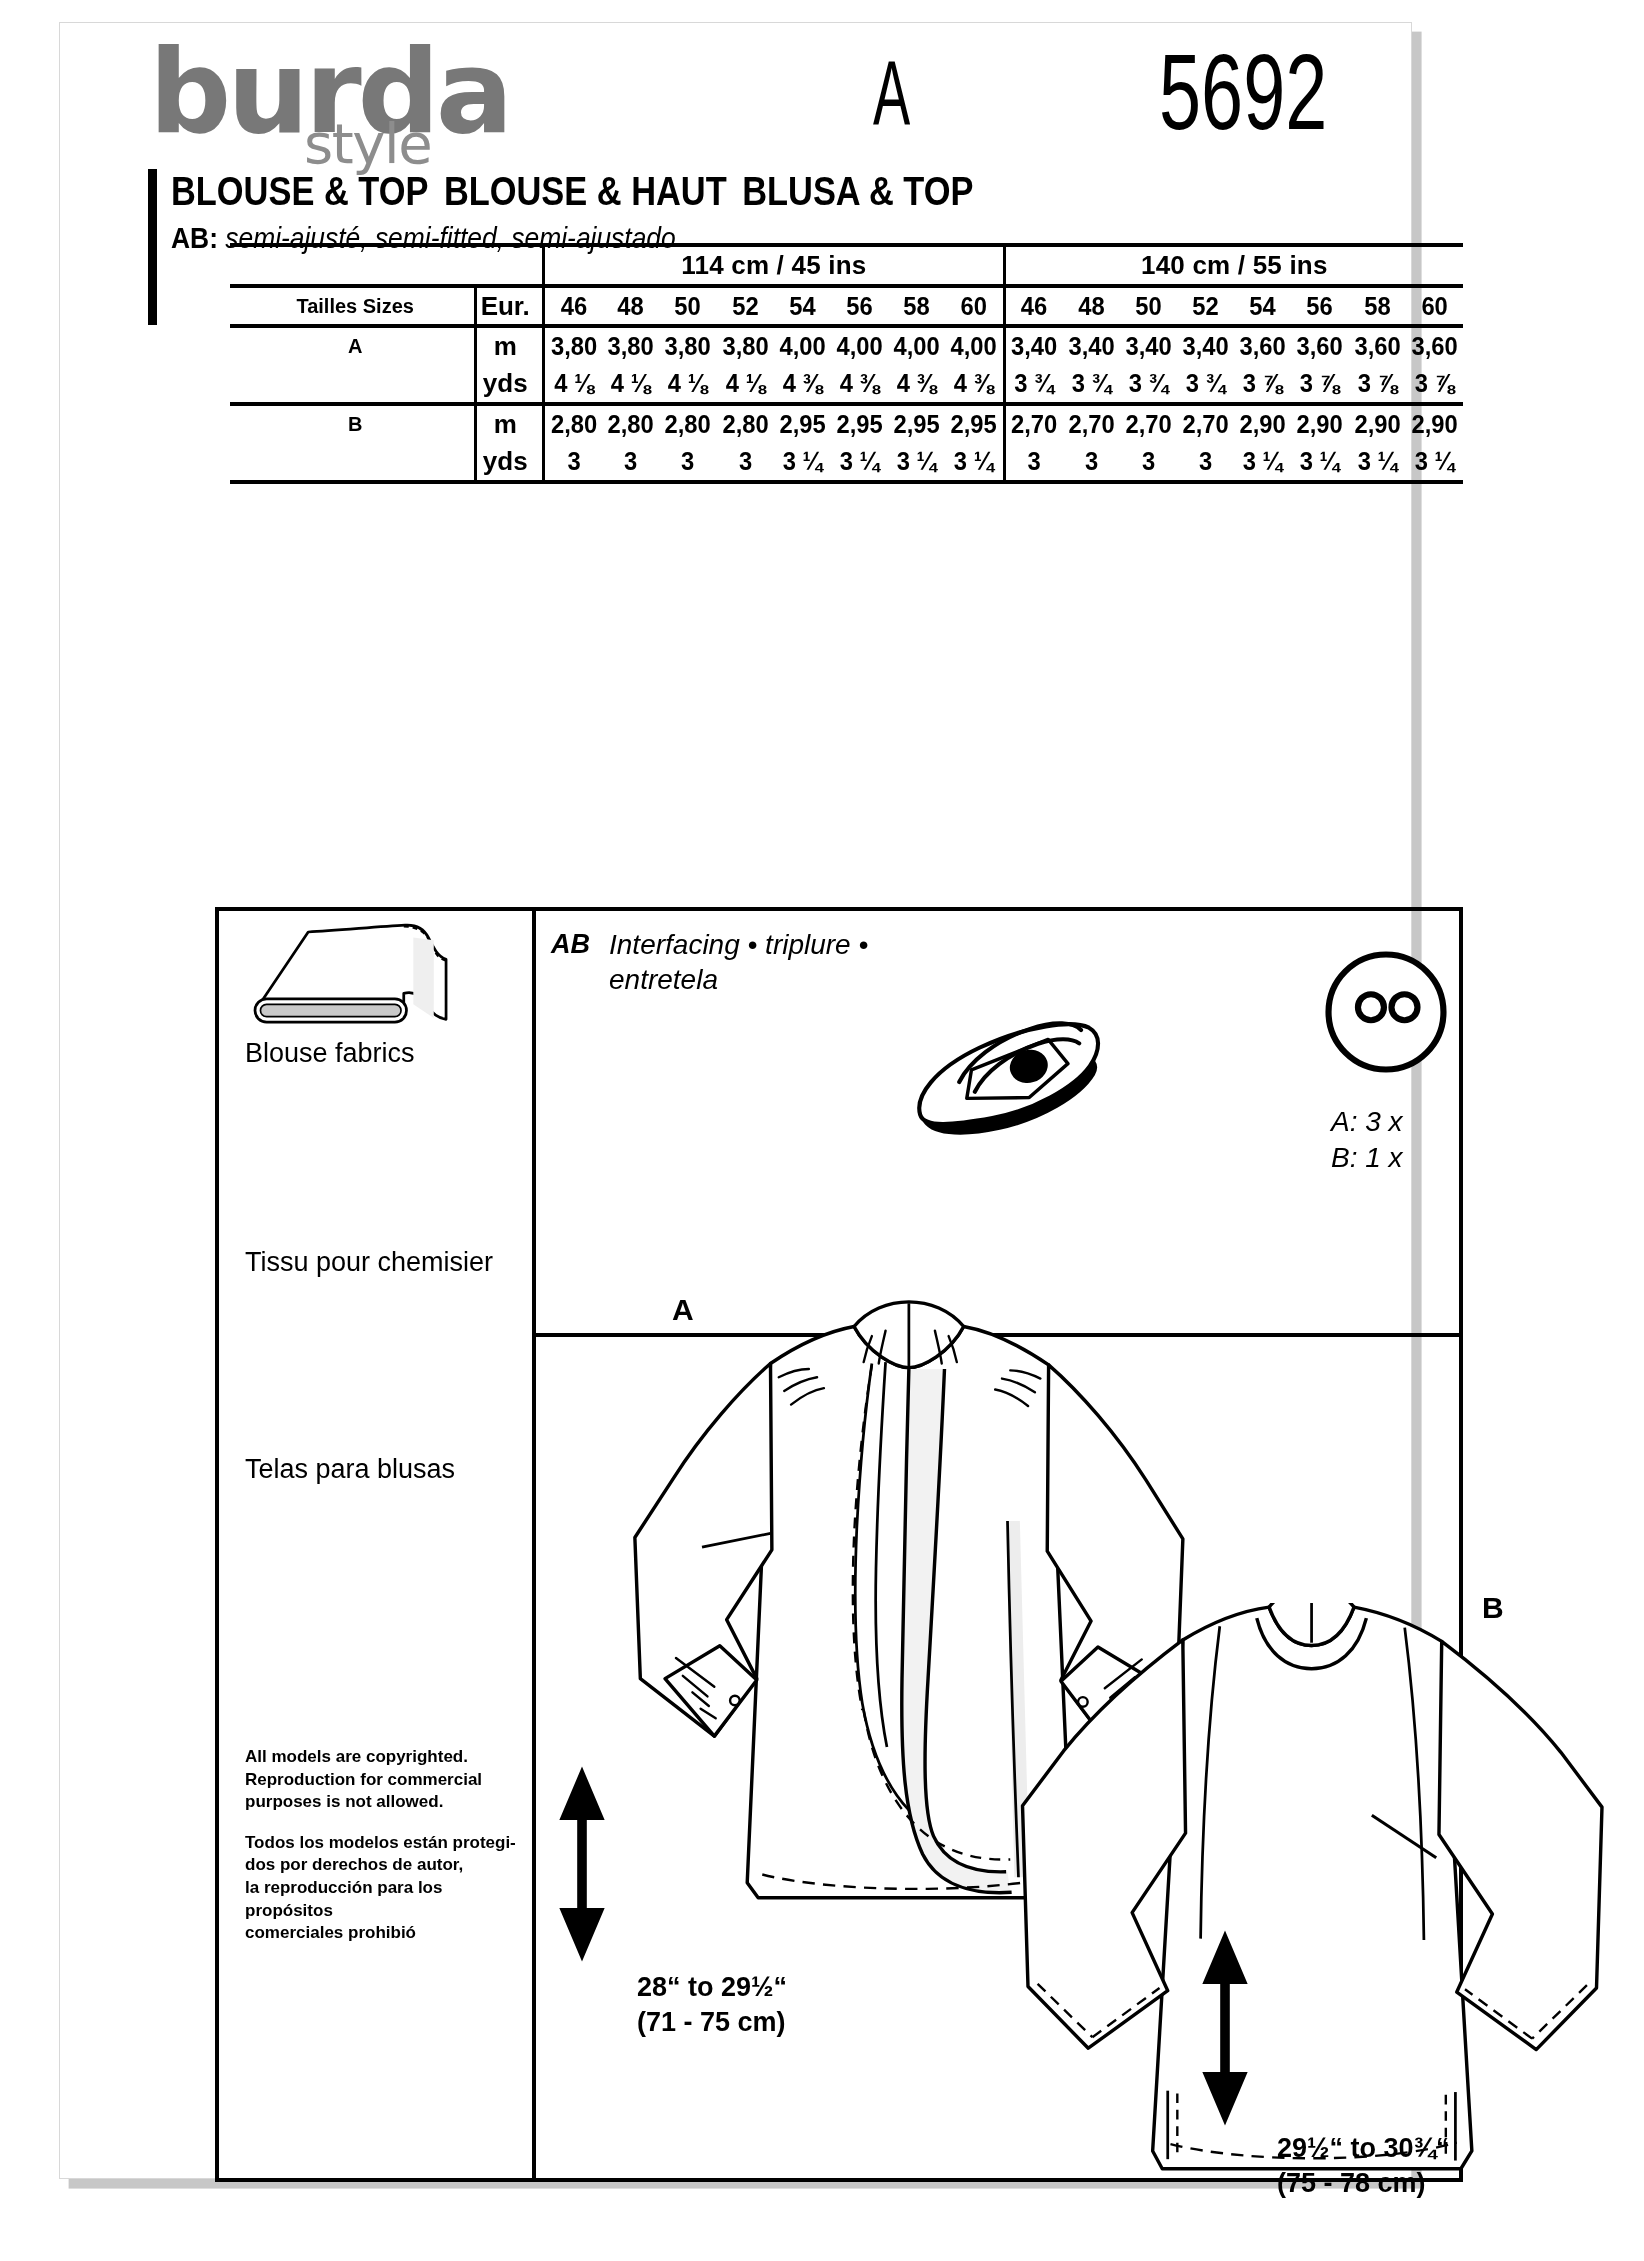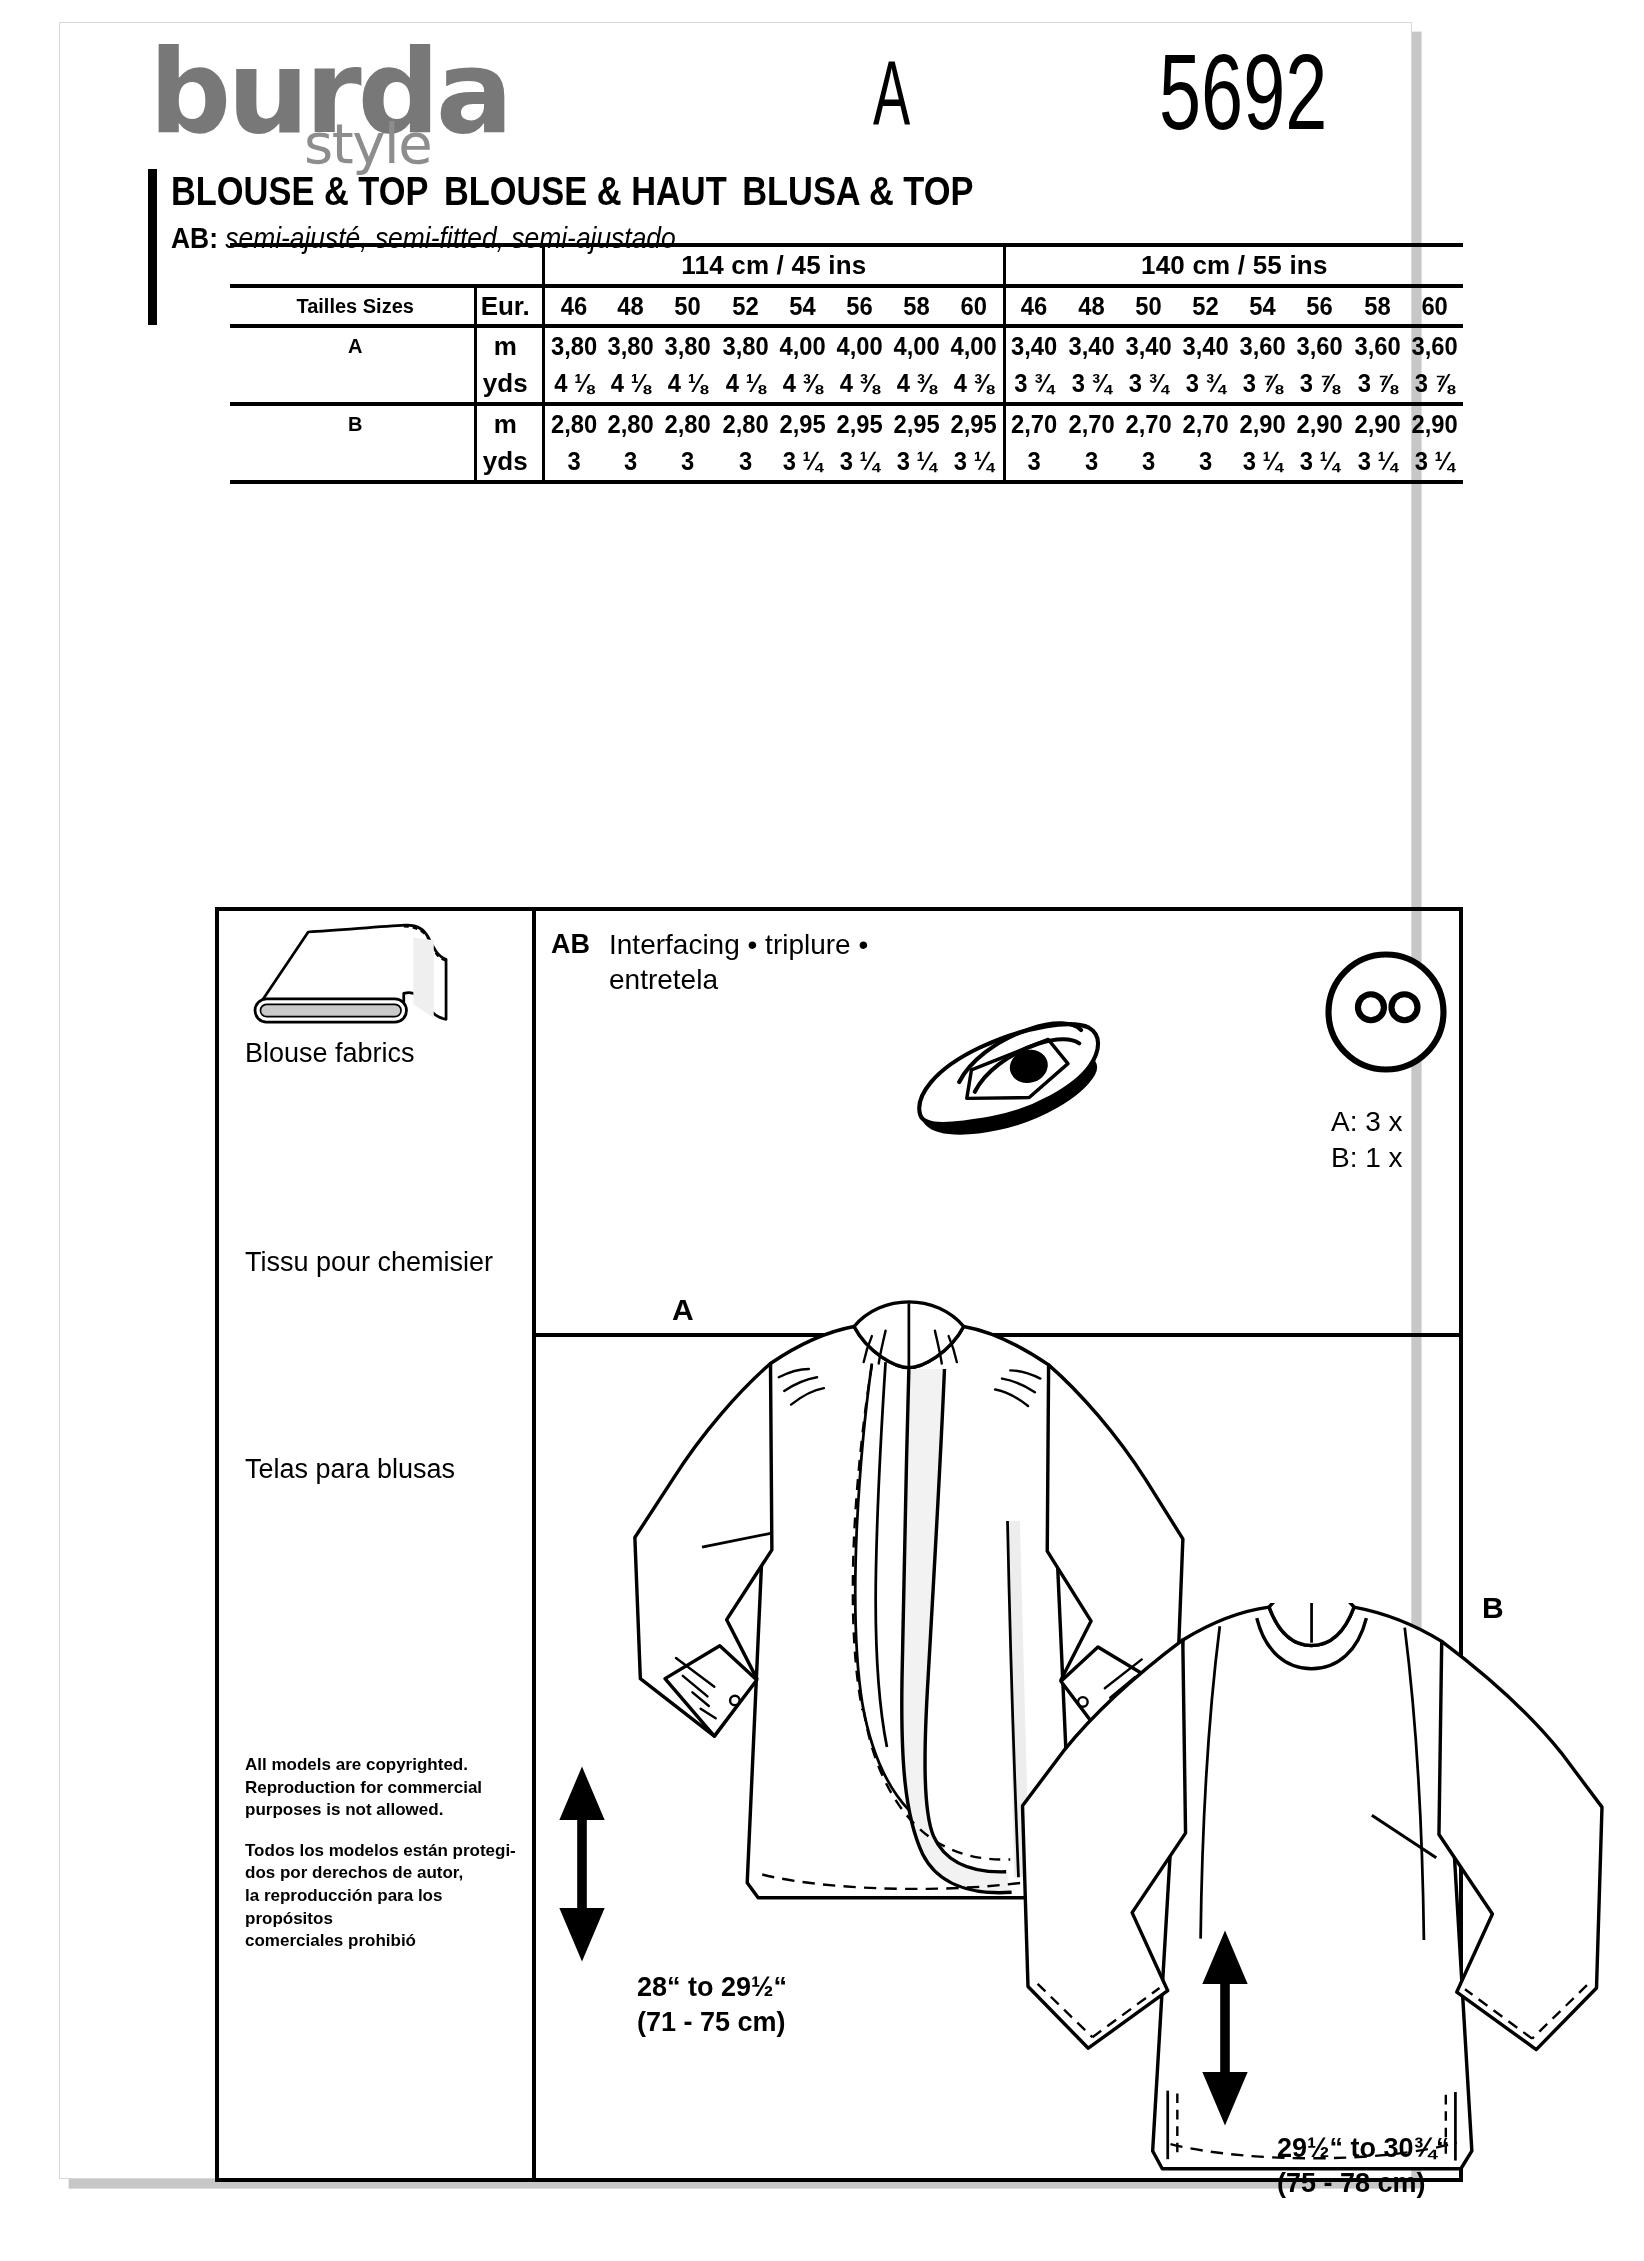--- a/index.html
+++ b/index.html
@@ -198,20 +198,21 @@
     position: absolute;
     left: 317px; top: 0;
     right: 0; bottom: 0;
   }
   #notions-row {
     position: absolute;
     left: 0; top: 0; right: 0;
     height: 426px;
     border-bottom: 4.1px solid #000;
     box-sizing: border-box;
+    font-style: italic;
   }
   #garments-row {
     position: absolute;
     left: 0; top: 370px; right: 0; bottom: 0;
   }
 
   
   #bolt-icon { position: absolute; left: 15px; top: 5.5px; }
   .side-label {
     position: absolute;
@@ -230,21 +231,21 @@
     position: absolute;
     left: 26px;
     top: 835px;
     width: 274px;
     font-family: "Liberation Sans Narrow", "Liberation Sans", sans-serif;
     font-weight: 700;
     font-size: 17px;
     line-height: 1.33;
     color: #000;
   }
-  #copyright-block p { margin: 8px 0 18px 0; }
+  #copyright-block p { margin: 0 0 18px 0; }
   #copyright-block p:last-child { margin-bottom: 0; }
 
   
   #interfacing-ab {
     position: absolute;
     left: 15px; top: 18px;
     font-family: "Liberation Sans Narrow", "Liberation Sans", sans-serif;
     font-weight: 700;
     font-size: 27px;
     color: #000;

